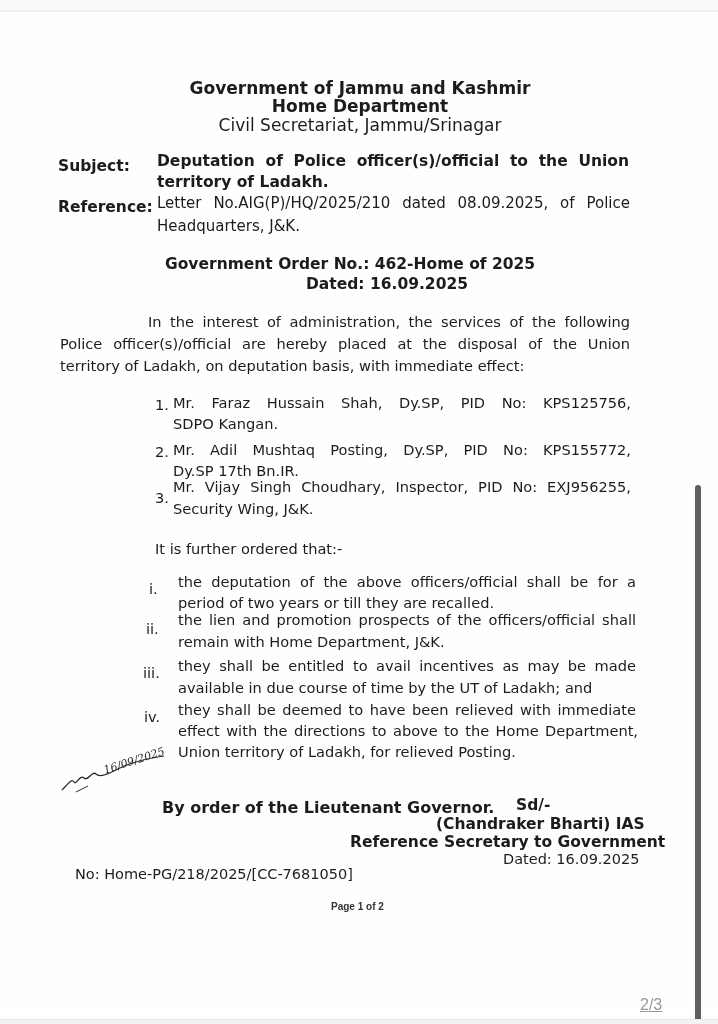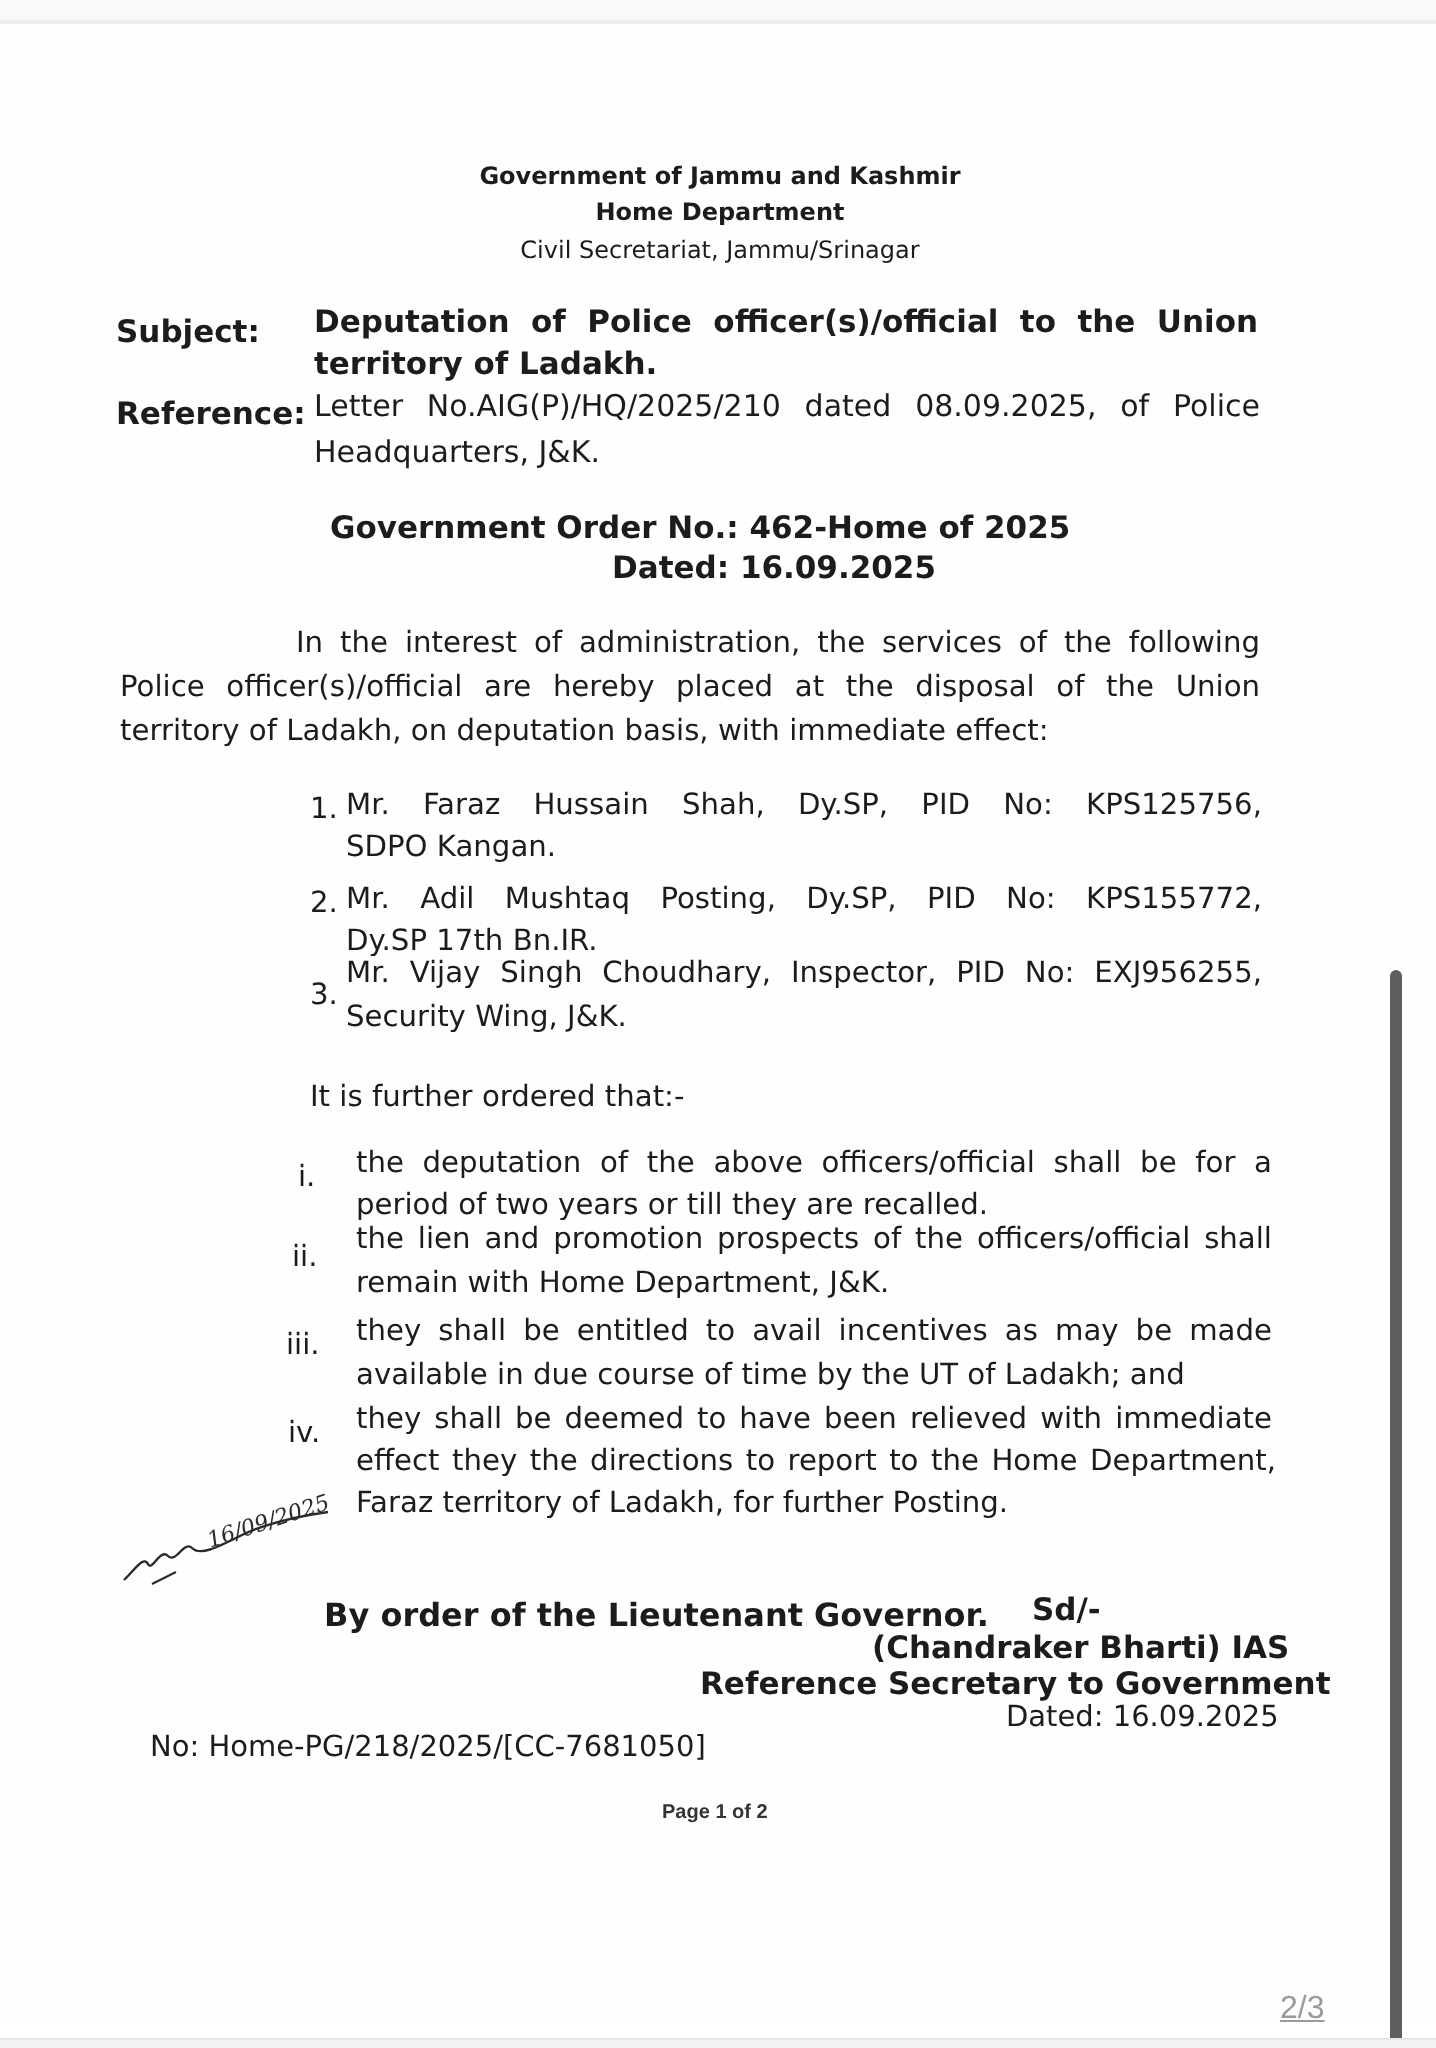--- a/index.html
+++ b/index.html
@@ -31,21 +31,21 @@
     .bottom-strip {
       position: absolute;
       left: 0; top: 1019px;
       width: 718px; height: 5px;
       background: #f3f3f3;
       border-top: 1px solid #e6e6e6;
     }
     .abs { position: absolute; white-space: nowrap; }
     .hdr {
       left: 0; width: 620px; text-align: center;
-      font-size: 12px; line-height: 20px;
+      font-size: 17px; line-height: 20px;
     }
     .b { font-weight: bold; }
     .body-text { font-size: 14.6px; line-height: 21px; }
     .justify { text-align: justify; text-align-last: justify; white-space: normal; }
     .label { font-size: 15.5px; font-weight: bold; }
     .subject-text { font-size: 15.5px; font-weight: bold; line-height: 21px; }
     .ref-text { font-size: 15px; line-height: 21px; }
     .order-no { font-size: 15.5px; font-weight: bold; line-height: 21px; }
     .signature {
       position: absolute;
@@ -121,22 +121,22 @@
 <div class="abs body-text" style="left:146px; top:618px;">ii.</div>
 <div class="abs body-text justify" style="left:178px; top:609px; width:458px;">the lien and promotion prospects of the officers/official shall</div>
 <div class="abs body-text" style="left:178px; top:631px;">remain with Home Department, J&amp;K.</div>
 
 <div class="abs body-text" style="left:143px; top:662px;">iii.</div>
 <div class="abs body-text justify" style="left:178px; top:655px; width:458px;">they shall be entitled to avail incentives as may be made</div>
 <div class="abs body-text" style="left:178px; top:677px;">available in due course of time by the UT of Ladakh; and</div>
 
 <div class="abs body-text" style="left:144px; top:706px;">iv.</div>
 <div class="abs body-text justify" style="left:178px; top:699px; width:458px;">they shall be deemed to have been relieved with immediate</div>
-<div class="abs body-text justify" style="left:178px; top:720px; width:460px;">effect they the directions to report to the Home Department,</div>
-<div class="abs body-text" style="left:178px; top:741px;">Faraz territory of Ladakh, for further Posting.</div>
+<div class="abs body-text justify" style="left:178px; top:720px; width:460px;">effect with the directions to above to the Home Department,</div>
+<div class="abs body-text" style="left:178px; top:741px;">Union territory of Ladakh, for relieved Posting.</div>
 
 <svg class="signature" viewBox="0 0 120 60">
   <path d="M4 42 C 10 36, 14 30, 16 34 C 18 38, 22 26, 26 30 C 30 34, 34 22, 38 26 C 42 30, 50 26, 62 20 C 74 14, 92 10, 106 8" fill="none" stroke="#2a2a2a" stroke-width="1.2"></path>
   <path d="M18 44 L 30 38" fill="none" stroke="#2a2a2a" stroke-width="1"></path>
 </svg>
 <div class="abs" style="left:104px; top:764px; font-family:'DejaVu Serif', serif; font-style:italic; font-size:11px; color:#2a2a2a; transform:rotate(-18deg); transform-origin:left center;">16/09/2025</div>
 
 <div class="abs" style="left:162px; top:798px; font-size:16px; font-weight:bold;">By order of the Lieutenant Governor.</div>
 
 <div class="abs" style="left:516px; top:796px; font-size:15.5px; font-weight:bold;">Sd/-</div>

